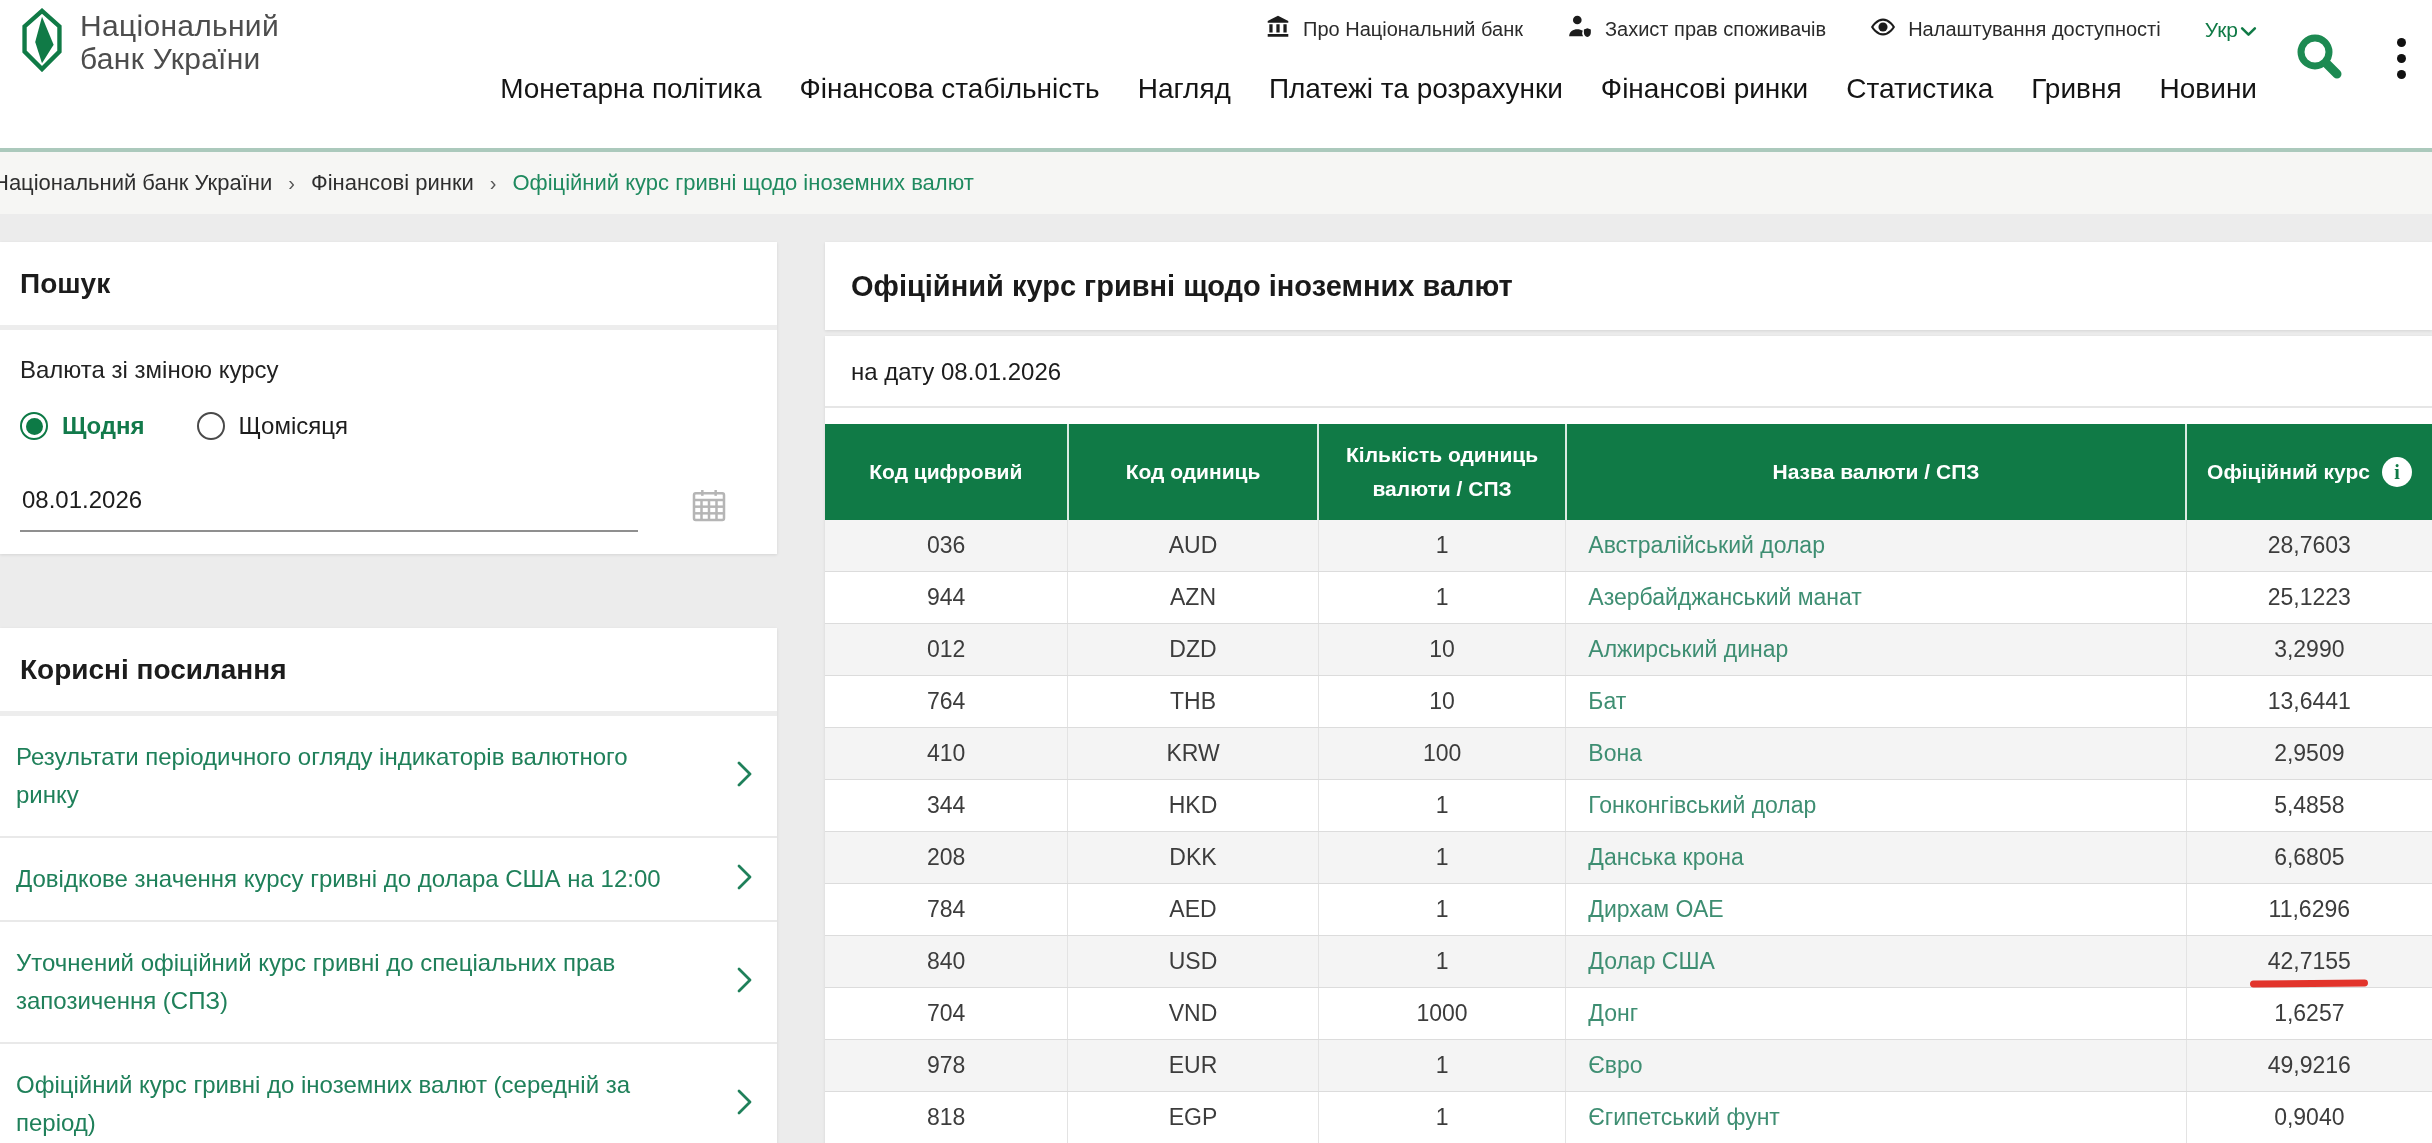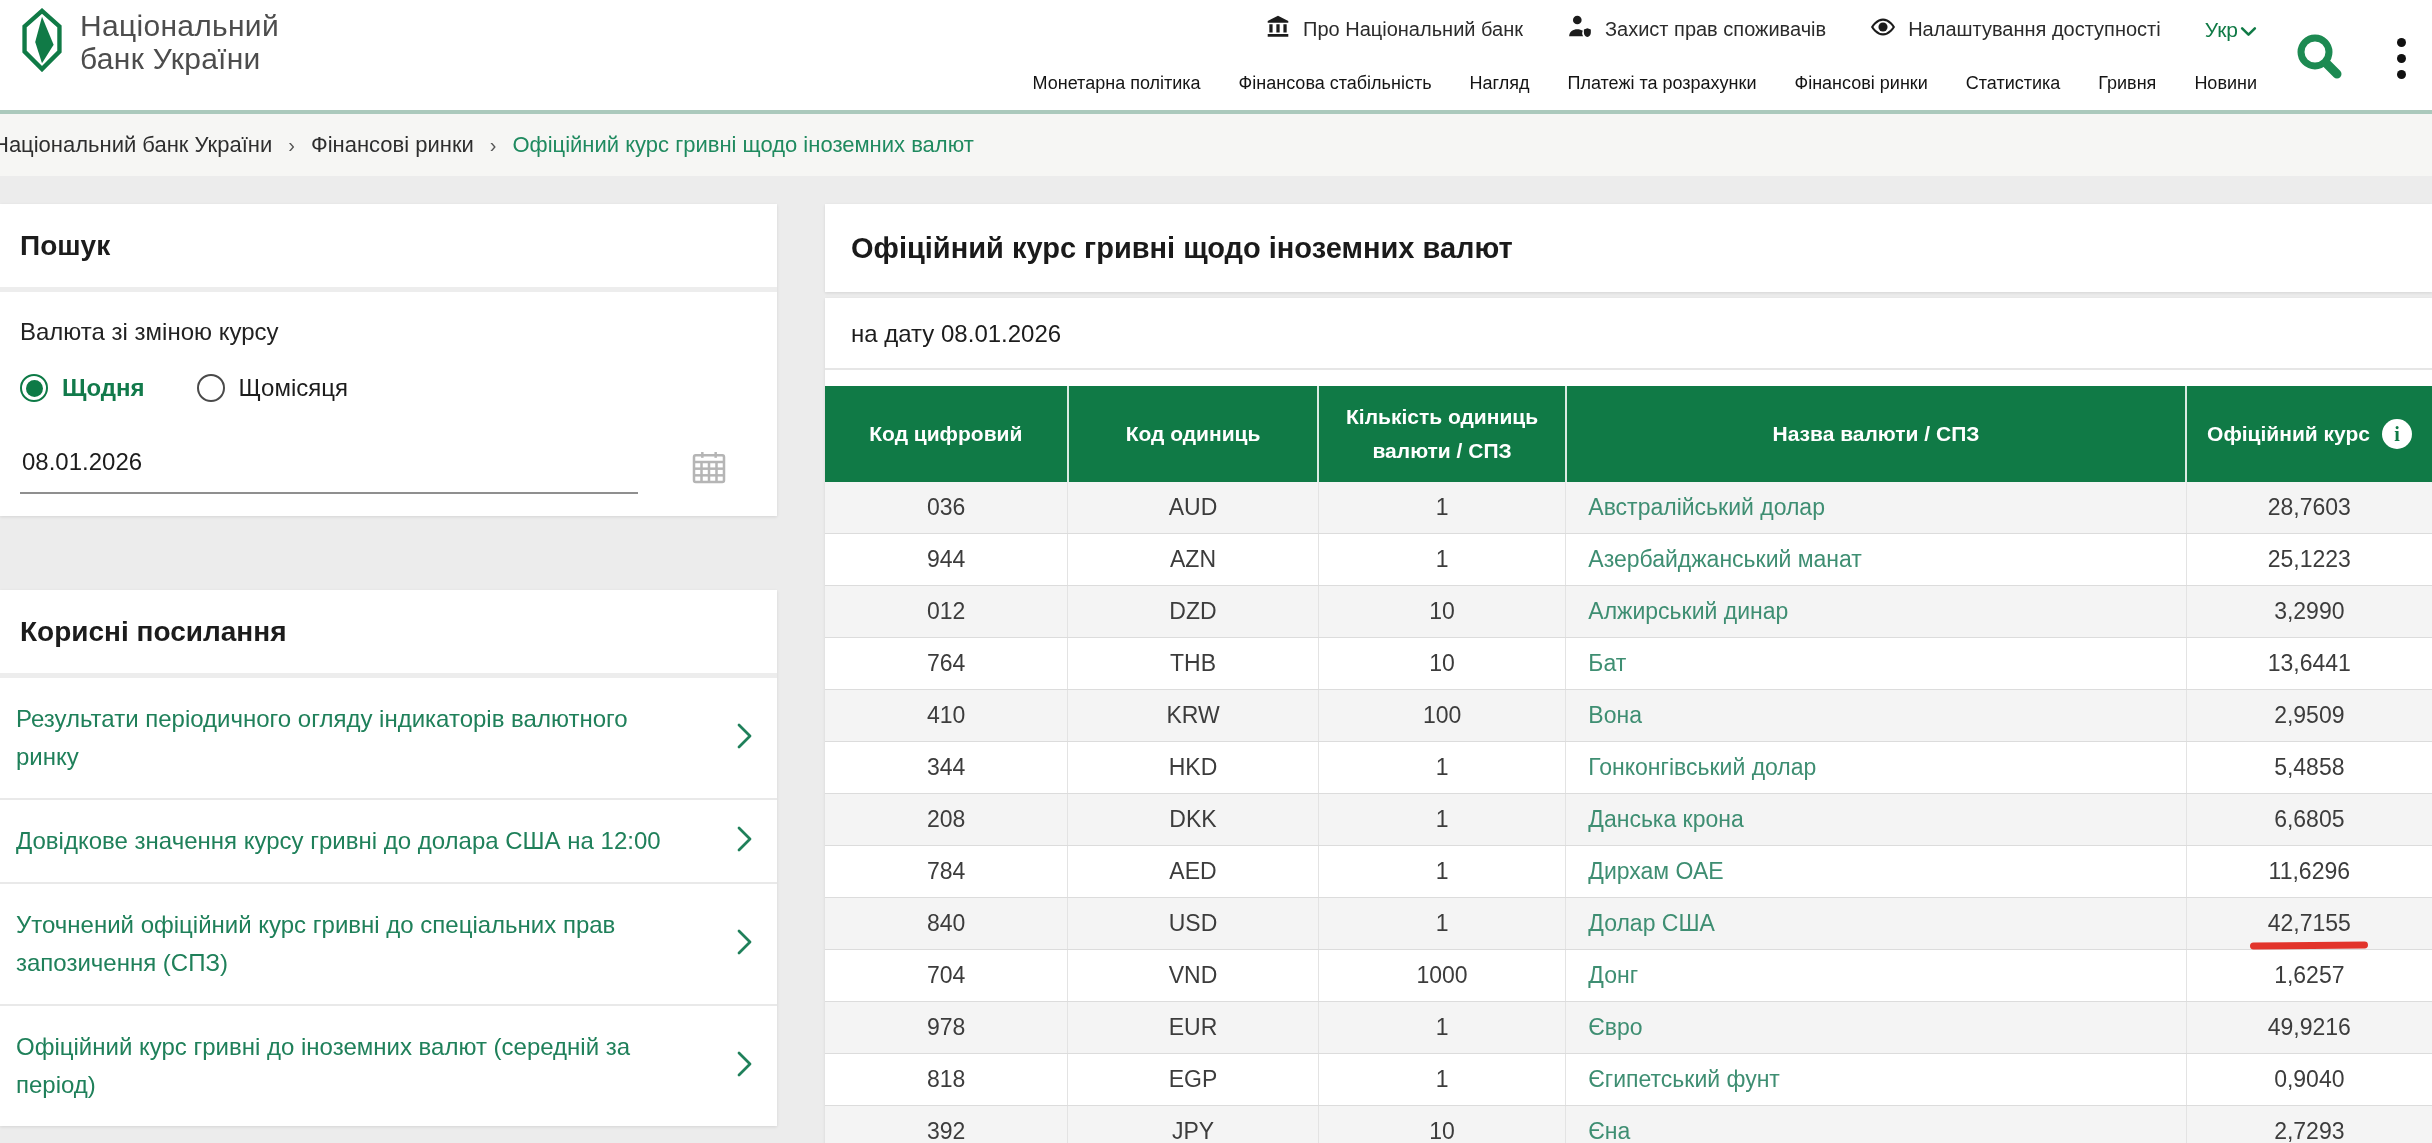--- a/index.html
+++ b/index.html
@@ -7,37 +7,37 @@
   body {
     font-family:"Liberation Sans", sans-serif;
     background:#ececec;
     color:#333;
     position:relative;
   }
 
   
   .header {
     background:#fff;
-    height:114px;
+    height:152px;
     display:flex;
     align-items:flex-start;
     padding:0 22px 0 18px;
     border-bottom:4px solid #abc9bc;
   }
   .logo { display:flex; align-items:center; gap:14px; margin-top:8px; cursor:pointer; }
   .logo svg { width:48px; height:64px; }
   .logo-text { font-size:30px; line-height:33px; color:#4d4d4d; letter-spacing:.3px; }
   .header-right { flex:1; display:flex; flex-direction:column; align-items:flex-end; padding-top:14px; }
   .utility-row { display:flex; align-items:center; gap:44px; }
   .utility-item { display:flex; align-items:center; gap:12px; font-size:20px; color:#2b2b2b; cursor:pointer; }
   .utility-item svg { width:26px; height:26px; }
   .lang { display:flex; align-items:center; gap:2px; color:#107a46; font-size:21px; cursor:pointer; }
   .lang svg { width:17px; height:11px; }
   .nav-row { display:flex; align-items:center; gap:38px; margin-top:28px; }
-  .nav-item { font-size:18px; color:#141414; cursor:pointer; white-space:nowrap; }
+  .nav-item { font-size:28px; color:#141414; cursor:pointer; white-space:nowrap; }
   .header-actions { display:flex; align-items:center; gap:48px; margin-top:30px; margin-left:36px; }
   .search-btn svg { width:52px; height:52px; cursor:pointer; }
   .kebab { display:flex; flex-direction:column; gap:7px; cursor:pointer; padding:4px; }
   .kebab i { width:9px; height:9px; border-radius:50%; background:#111; display:block; }
 
   
   .breadcrumb {
     background:#f6f6f4;
     height:62px;
     display:flex;

